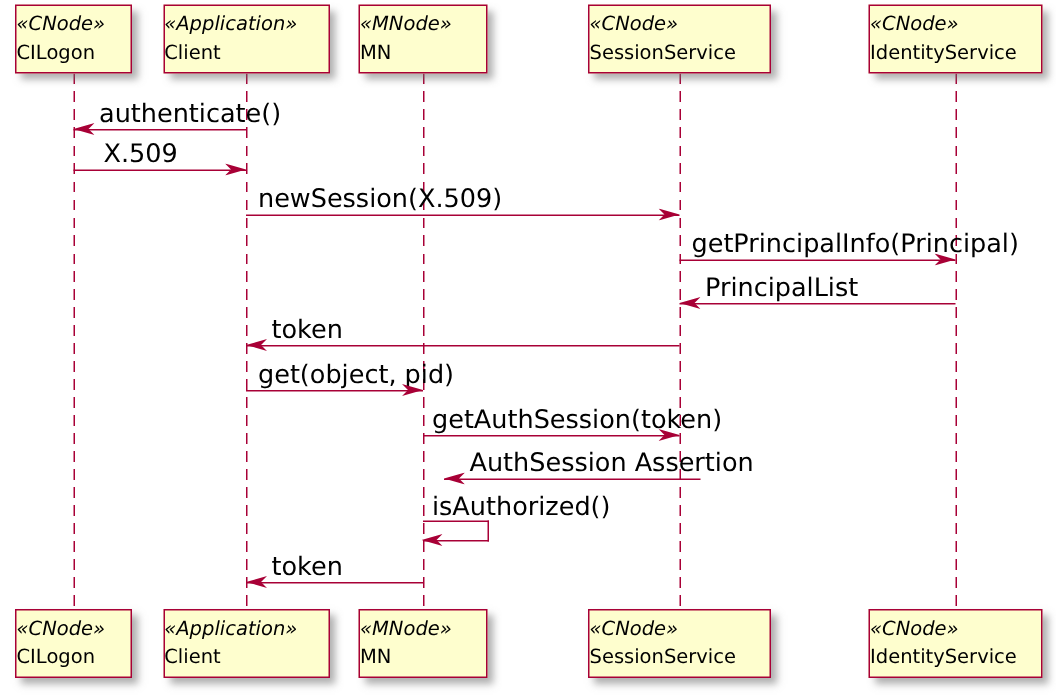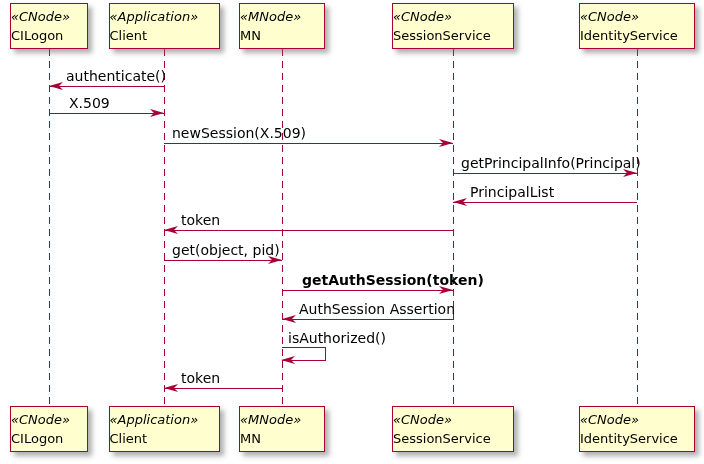--- a/index.html
+++ b/index.html
@@ -16,21 +16,21 @@
     position:absolute; height:46px; z-index:2;
     background:var(--fill); border:1.5px solid var(--line);
     box-shadow:4px 4px 5px rgba(110,110,110,.55);
     display:flex; flex-direction:column; justify-content:center;
   }
   .stereo { font-style:italic; font-size:13px; line-height:19px; white-space:nowrap; }
   .pname  { font-size:13px; line-height:19px; white-space:nowrap; }
 
   .msg { position:absolute; height:1px; background:var(--line); z-index:1; }
   .mlabel {
-    position:absolute; bottom:3px; font-size:14px; line-height:15px;
+    position:absolute; bottom:3px; font-size:17px; line-height:15px;
     white-space:nowrap; color:var(--text,#000);
   }
   .selfmsg {
     position:absolute; z-index:1; background:transparent;
     border:1px solid var(--line); border-left:none;
   }
   .selfmsg .mlabel { bottom:calc(100% + 2px); }
   .ahead { position:absolute; display:block; }
 </style>
 </head>
@@ -118,26 +118,26 @@
         <polygon points="14,0 0,4 14,8 10,4" fill="#a80036"></polygon>
       </svg>
     </div>
     <div class="msg" style="left: 164px; top: 260px; width: 118px;">
       <div class="mlabel" style="left: 8px;">get(object, pid)</div>
       <svg width="14" height="8" class="ahead" style="top: -4px; right: 0px;">
         <polygon points="0,0 14,4 0,8 4,4" fill="#a80036"></polygon>
       </svg>
     </div>
     <div class="msg" style="left: 282px; top: 290px; width: 171px;">
-      <div class="mlabel" style="left: 20px; font-weight: bold;">getAuthSession(token)</div>
+      <div class="mlabel" style="left: 6px;">getAuthSession(token)</div>
       <svg width="14" height="8" class="ahead" style="top: -4px; right: 0px;">
         <polygon points="0,0 14,4 0,8 4,4" fill="#a80036"></polygon>
       </svg>
     </div>
-    <div class="msg" style="left: 282px; top: 319px; width: 171px;">
+    <div class="msg" style="left: 296px; top: 319px; width: 171px;">
       <div class="mlabel" style="left: 17px;">AuthSession Assertion</div>
       <svg width="14" height="8" class="ahead" style="top: -4px; left: 0px;">
         <polygon points="14,0 0,4 14,8 10,4" fill="#a80036"></polygon>
       </svg>
     </div>
     <div class="selfmsg" style="left: 282px; top: 347px; width: 44px; height: 14px;">
       <div class="mlabel" style="left: 6px;">isAuthorized()</div>
       <svg width="14" height="8" class="ahead" style="left: -1px; bottom: -4px;">
         <polygon points="14,0 0,4 14,8 10,4" fill="#a80036"></polygon>
       </svg>

